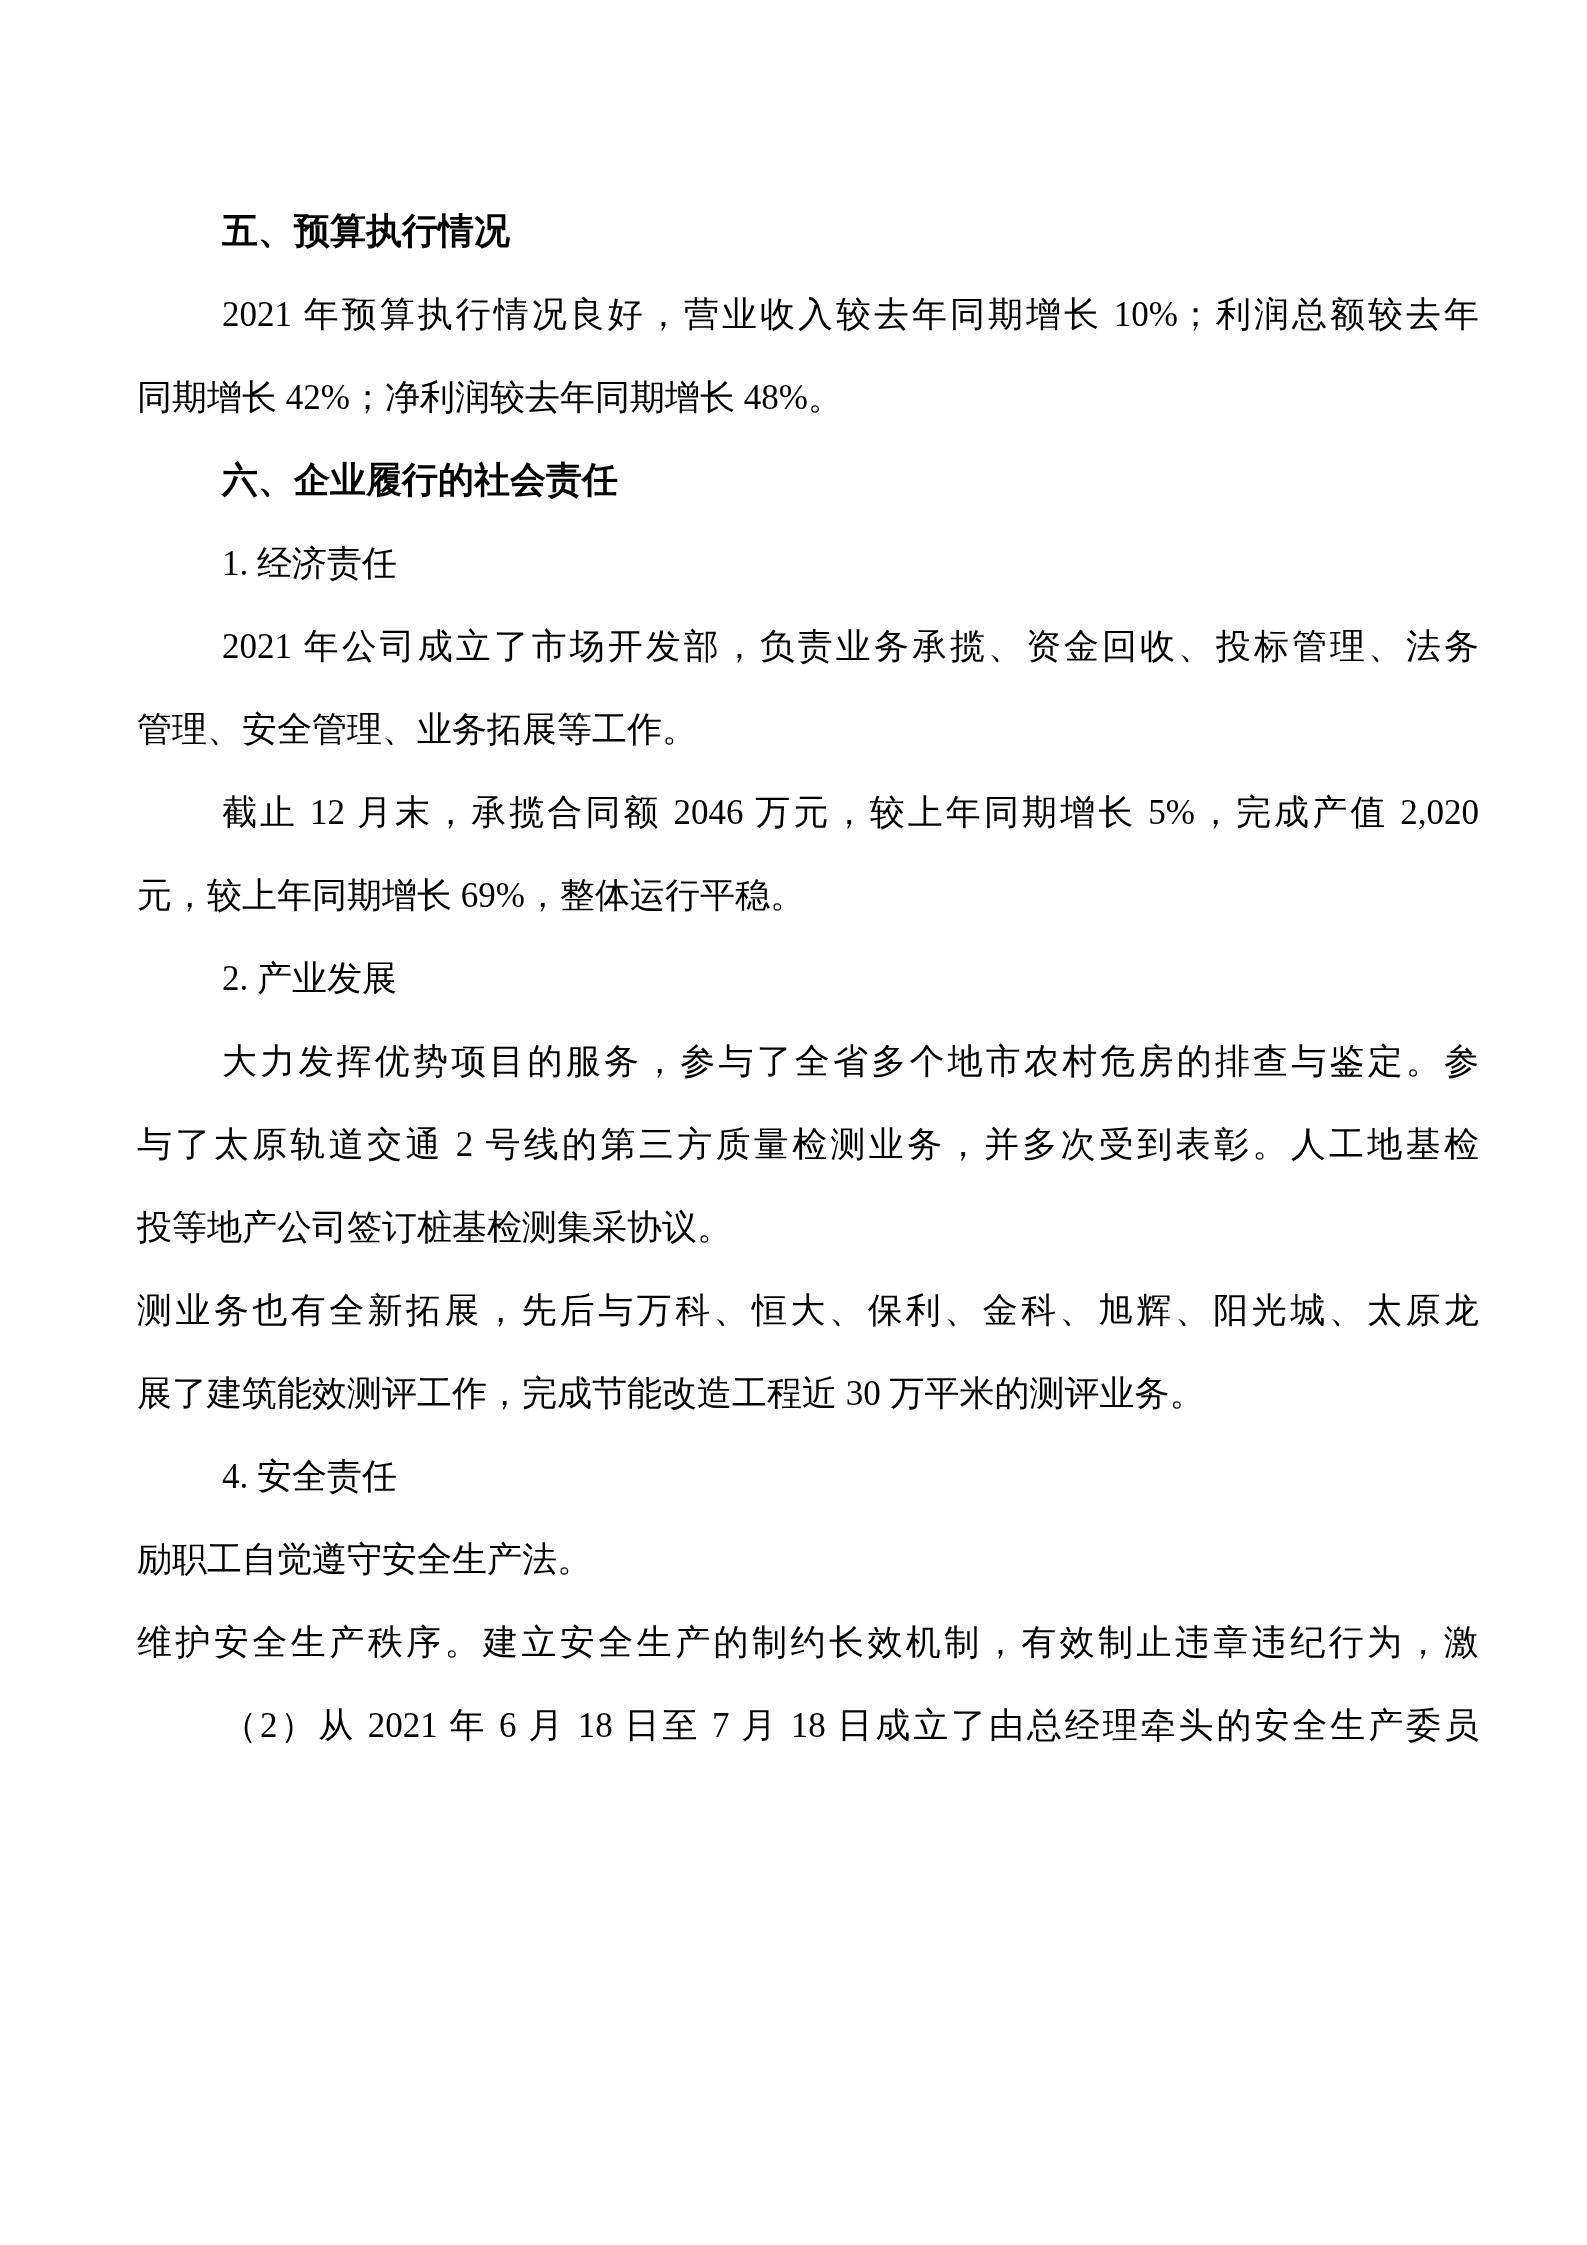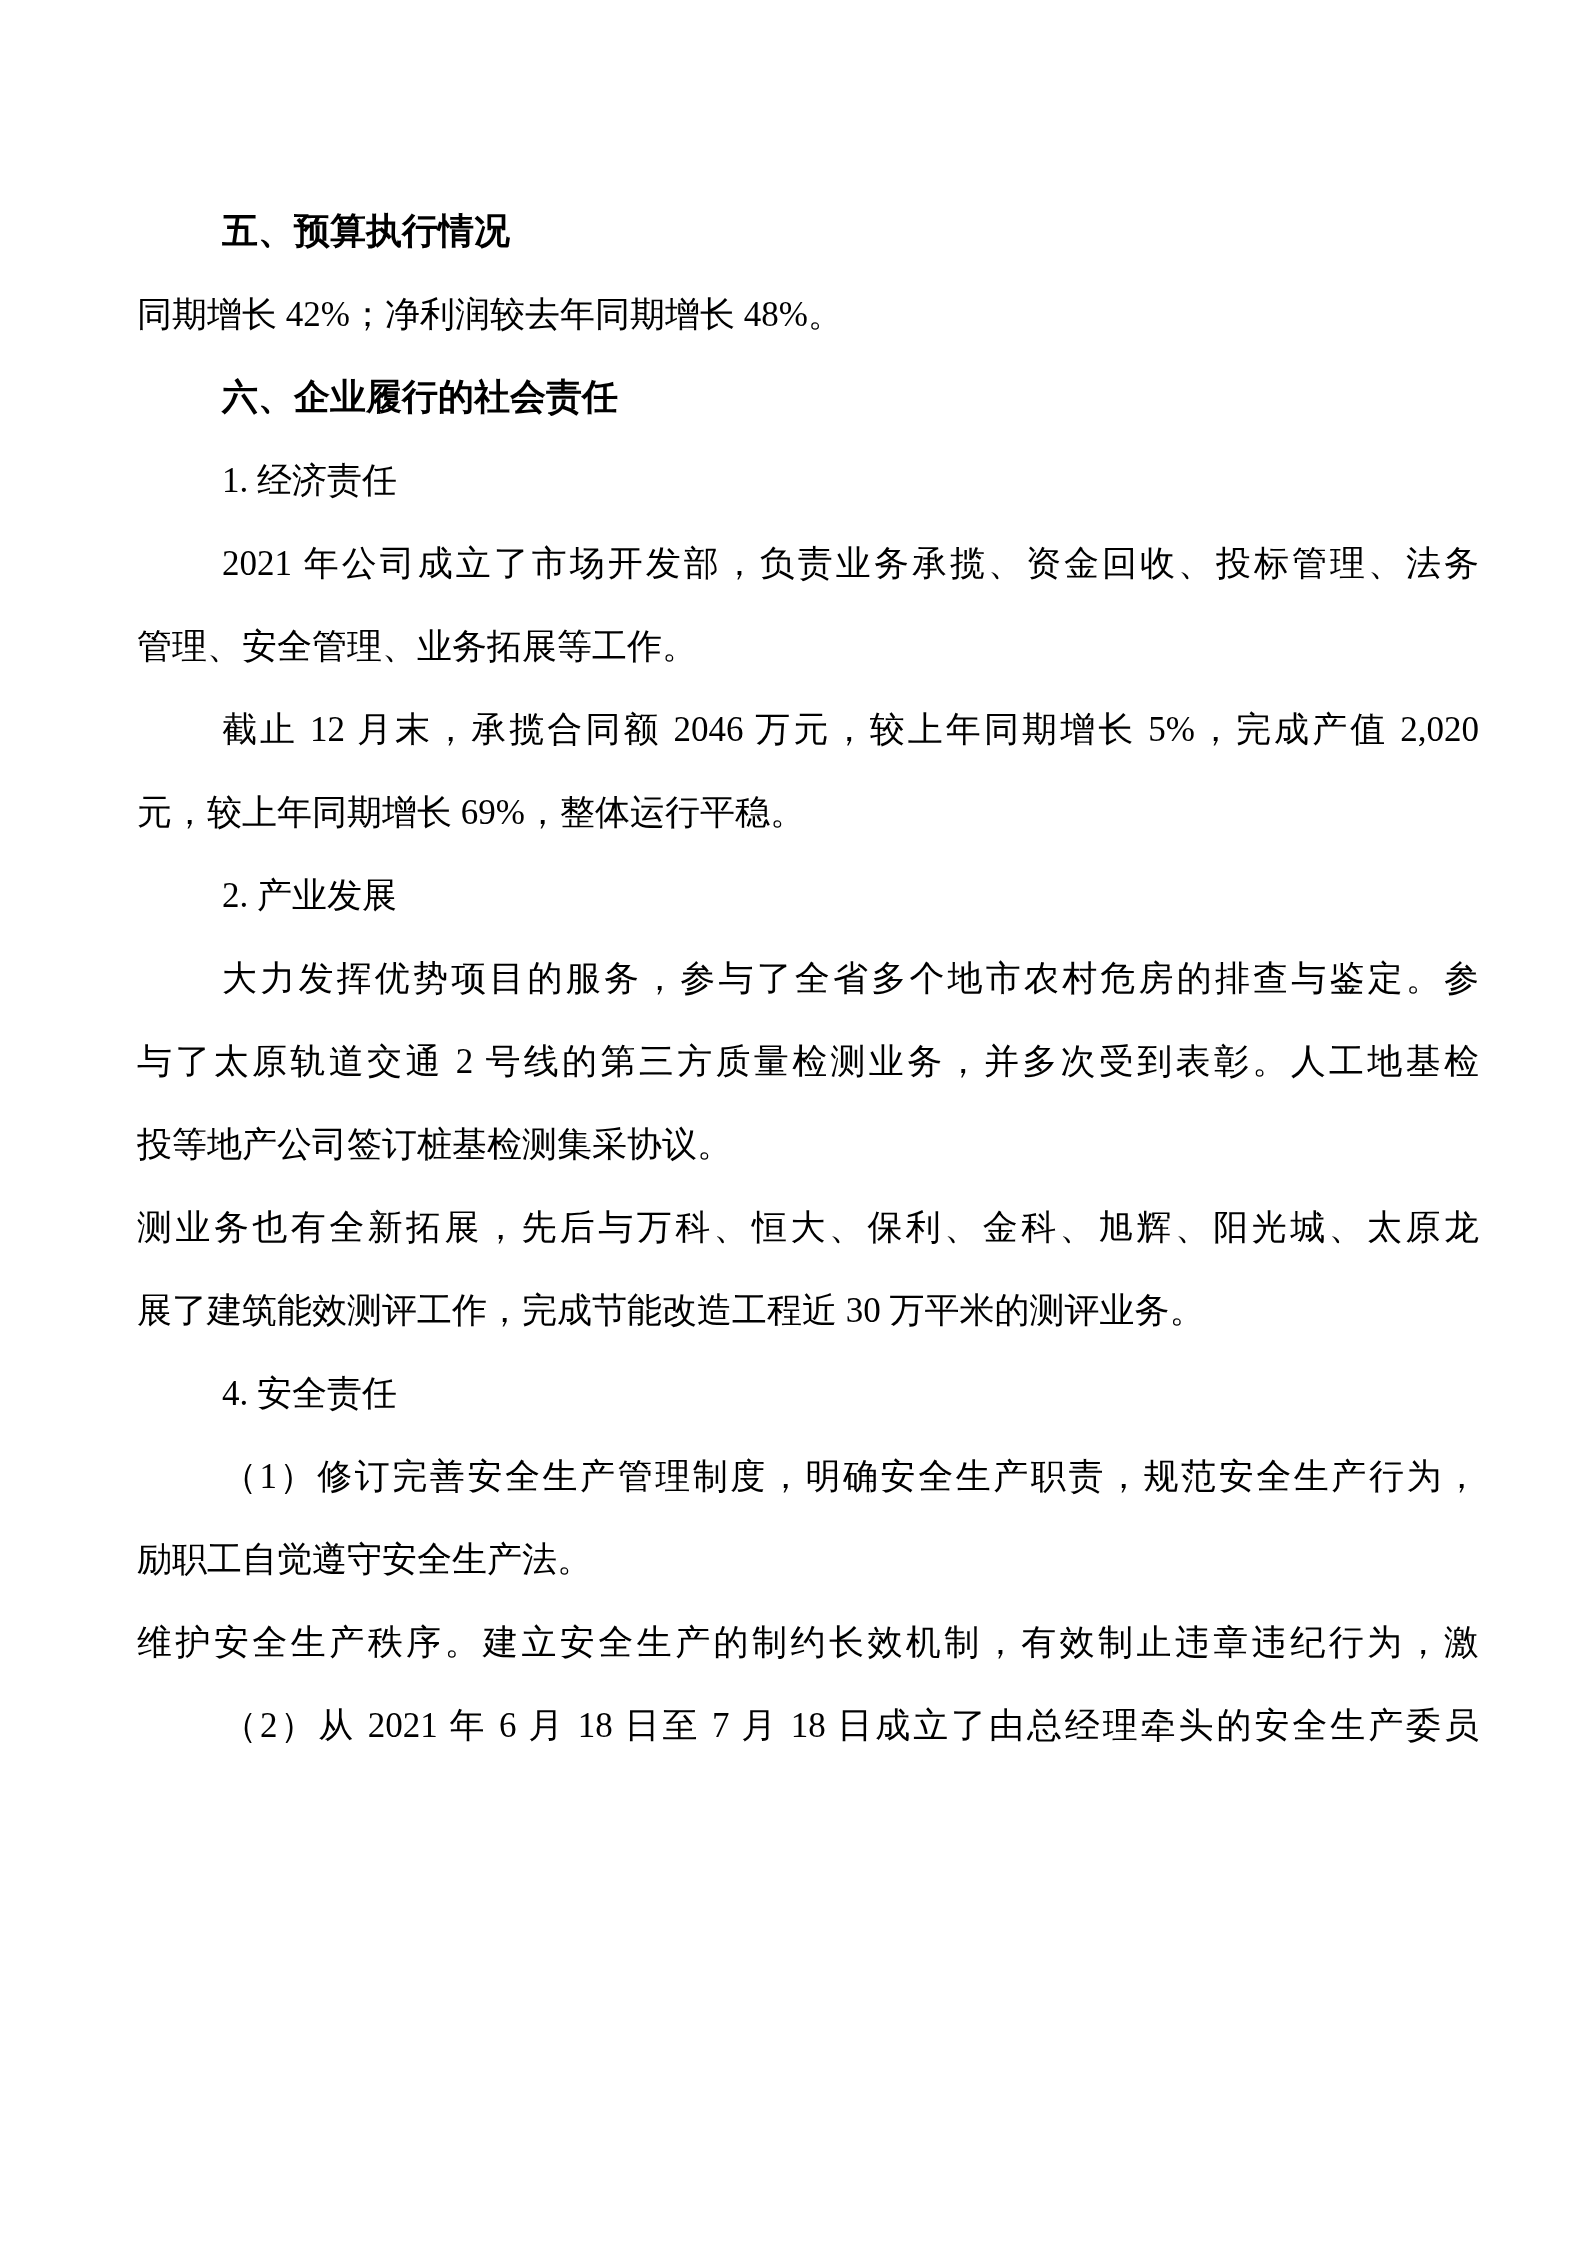--- a/index.html
+++ b/index.html
@@ -36,31 +36,31 @@
   .doc-line.heading {
     font-weight: bold;
     font-size: 36px;
   }
 </style>
 </head>
 <body>
 
 <div class="page">
   <div class="doc-line heading indent">五、预算执行情况</div>
+  <div class="doc-line indent justify">2021 年预算执行情况良好，营业收入较去年同期增长 10%；利润总额较去年</div>
   <div class="doc-line">同期增长 42%；净利润较去年同期增长 48%。</div>
   <div class="doc-line heading indent">六、企业履行的社会责任</div>
   <div class="doc-line indent">1. 经济责任</div>
   <div class="doc-line indent justify">2021 年公司成立了市场开发部，负责业务承揽、资金回收、投标管理、法务</div>
   <div class="doc-line">管理、安全管理、业务拓展等工作。</div>
   <div class="doc-line indent justify">截止 12 月末，承揽合同额 2046 万元，较上年同期增长 5%，完成产值 2,020</div>
   <div class="doc-line">元，较上年同期增长 69%，整体运行平稳。</div>
   <div class="doc-line indent">2. 产业发展</div>
   <div class="doc-line indent justify">大力发挥优势项目的服务，参与了全省多个地市农村危房的排查与鉴定。参</div>
   <div class="doc-line justify">与了太原轨道交通 2 号线的第三方质量检测业务，并多次受到表彰。人工地基检</div>
   <div class="doc-line">投等地产公司签订桩基检测集采协议。</div>
   <div class="doc-line justify">测业务也有全新拓展，先后与万科、恒大、保利、金科、旭辉、阳光城、太原龙</div>
   <div class="doc-line">展了建筑能效测评工作，完成节能改造工程近 30 万平米的测评业务。</div>
   <div class="doc-line indent">4. 安全责任</div>
-  <div class="doc-line indent justify">（1）修订完善安全生产管理制度，明确安全生产职责，规范安全生产行为，</div>
   <div class="doc-line">励职工自觉遵守安全生产法。</div>
   <div class="doc-line justify">维护安全生产秩序。建立安全生产的制约长效机制，有效制止违章违纪行为，激</div>
   <div class="doc-line indent justify">（2）从 2021 年 6 月 18 日至 7 月 18 日成立了由总经理牵头的安全生产委员</div>
 </div>
 
 </body></html>

